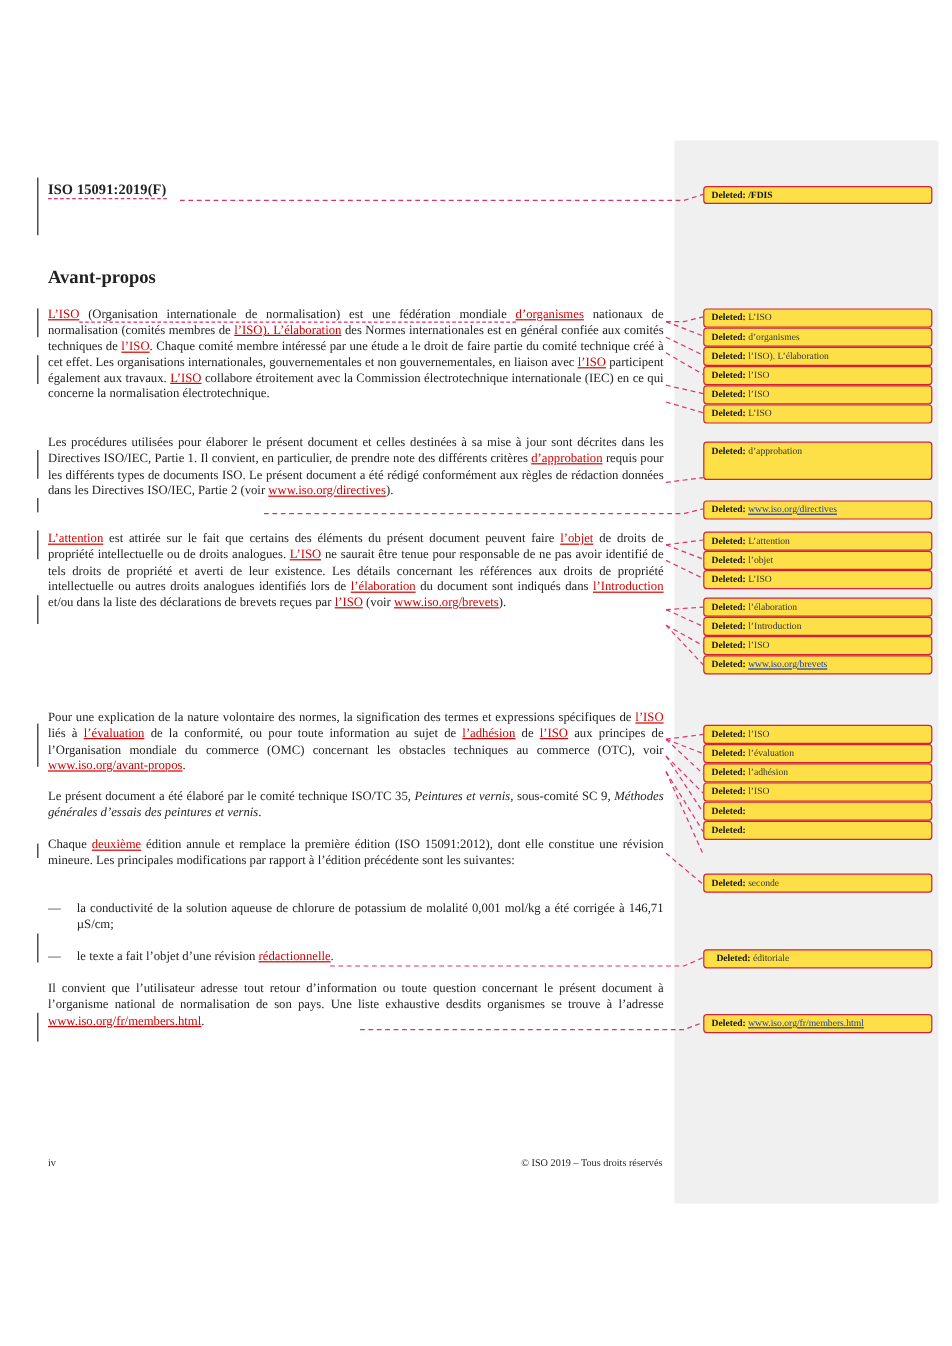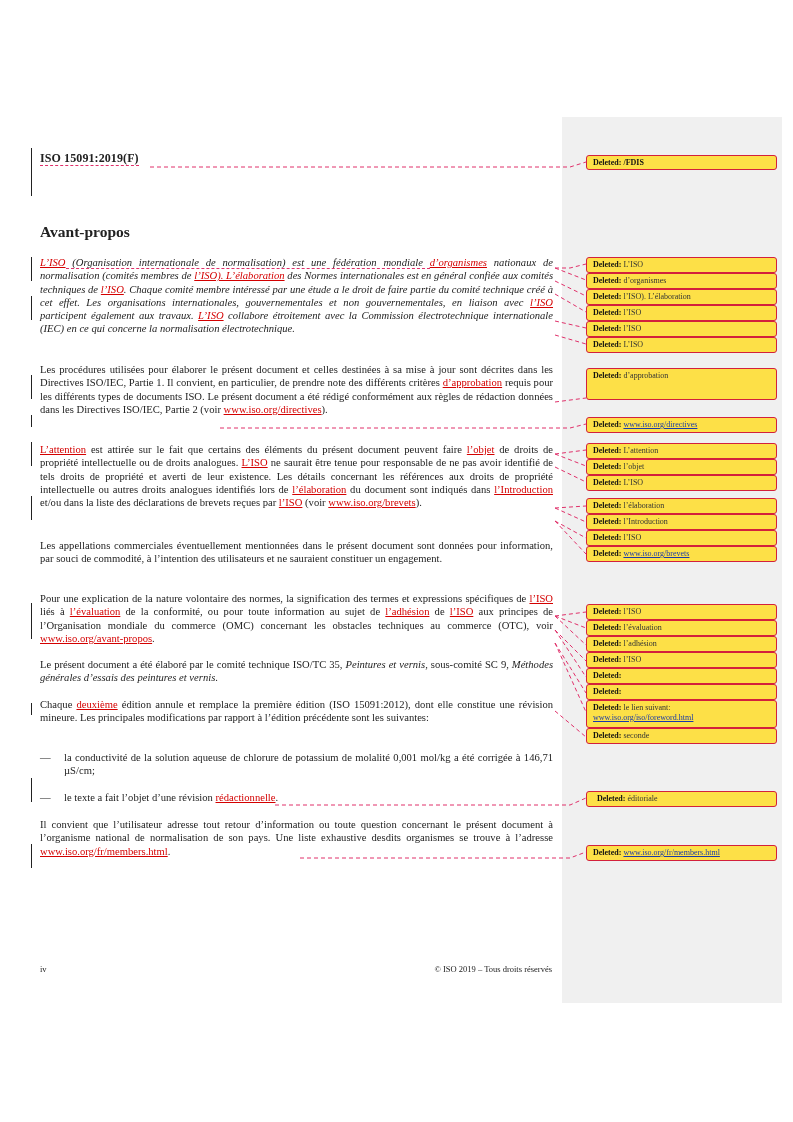--- a/index.html
+++ b/index.html
@@ -67,35 +67,32 @@
   <div class="change-bar" style="top:703px;height:12px;"></div>
   <div class="change-bar" style="top:778px;height:24px;"></div>
   <div class="change-bar" style="top:844px;height:24px;"></div>
 
   <div class="header-code">
     <span class="dash-u">ISO 15091:2019(F)</span>
   </div>
 
   <div class="heading">Avant-propos</div>
 
-  <div class="body-text" style="top:256px;font-style:italic;">
+  <div class="body-text" style="top:256px;">
     <p><span class="del">L’ISO</span><span class="dash-u"> (Organisation internationale de normalisation) est une fédération mondiale </span><span class="del">d’organismes</span><span> nationaux de normalisation (comités membres de </span><span class="del">l’ISO). L’élaboration</span><span> des Normes internationales est en général confiée aux comités techniques de </span><span class="del">l’ISO</span><span>. Chaque comité membre intéressé par une étude a le droit de faire partie du comité technique créé à cet effet. Les organisations internationales, gouvernementales et non gouvernementales, en liaison avec </span><span class="del">l’ISO</span><span> participent également aux travaux. </span><span class="del">L’ISO</span><span> collabore étroitement avec la Commission électrotechnique internationale (IEC) en ce qui concerne la normalisation électrotechnique.</span></p>
   </div>
 
   <div class="body-text" style="top:363px;">
     <p><span>Les procédures utilisées pour élaborer le présent document et celles destinées à sa mise à jour sont décrites dans les Directives ISO/IEC, Partie 1. Il convient, en particulier, de prendre note des différents critères </span><span class="del">d’approbation</span><span> requis pour les différents types de documents ISO. Le présent document a été rédigé conformément aux règles de rédaction données dans les Directives ISO/IEC, Partie 2 (voir </span><span class="del">www.iso.org/directives</span><span>).</span></p>
   </div>
 
   <div class="body-text" style="top:443px;">
     <p><span class="del">L’attention</span><span> est attirée sur le fait que certains des éléments du présent document peuvent faire </span><span class="del">l’objet</span><span> de droits de propriété intellectuelle ou de droits analogues. </span><span class="del">L’ISO</span><span> ne saurait être tenue pour responsable de ne pas avoir identifié de tels droits de propriété et averti de leur existence. Les détails concernant les références aux droits de propriété intellectuelle ou autres droits analogues identifiés lors de </span><span class="del">l’élaboration</span><span> du document sont indiqués dans </span><span class="del">l’Introduction</span><span> et/ou dans la liste des déclarations de brevets reçues par </span><span class="del">l’ISO</span><span> (voir </span><span class="del">www.iso.org/brevets</span><span>).</span></p>
   </div>
 
-  <div class="body-text" style="top:539px;">
-    <p>Les appellations commerciales éventuellement mentionnées dans le présent document sont données pour information, par souci de commodité, à l’intention des utilisateurs et ne sauraient constituer un engagement.</p>
-  </div>
 
   <div class="body-text" style="top:592px;">
     <p><span>Pour une explication de la nature volontaire des normes, la signification des termes et expressions spécifiques de </span><span class="del">l’ISO</span><span> liés à </span><span class="del">l’évaluation</span><span> de la conformité, ou pour toute information au sujet de </span><span class="del">l’adhésion</span><span> de </span><span class="del">l’ISO</span><span> aux principes de l’Organisation mondiale du commerce (OMC) concernant les obstacles techniques au commerce (OTC), voir </span><span class="del">www.iso.org/avant-propos</span><span>.</span></p>
   </div>
 
   <div class="body-text" style="top:658px;">
     <p><span>Le présent document a été élaboré par le comité technique ISO/TC 35, </span><span class="italic">Peintures et vernis</span><span>, sous-comité SC 9, </span><span class="italic">Méthodes générales d’essais des peintures et vernis</span><span>.</span></p>
   </div>
 
   <div class="body-text" style="top:698px;">
@@ -169,20 +166,19 @@
   <div class="balloon" style="top:514px;height:16px;"><b>Deleted:</b> <span>l’Introduction</span></div>
   <div class="balloon" style="top:530px;height:16px;"><b>Deleted:</b> <span>l’ISO</span></div>
   <div class="balloon" style="top:546px;height:16px;"><b>Deleted:</b> <span class="link">www.iso.org/brevets</span></div>
 
   <div class="balloon" style="top:604px;height:16px;"><b>Deleted:</b> <span>l’ISO</span></div>
   <div class="balloon" style="top:620px;height:16px;"><b>Deleted:</b> <span>l’évaluation</span></div>
   <div class="balloon" style="top:636px;height:16px;"><b>Deleted:</b> <span>l’adhésion</span></div>
   <div class="balloon" style="top:652px;height:16px;"><b>Deleted:</b> <span>l’ISO</span></div>
   <div class="balloon" style="top:668px;height:16px;"><b>Deleted:</b> <span></span></div>
   <div class="balloon" style="top:684px;height:16px;"><b>Deleted:</b> <span></span></div>
-  <div class="balloon" style="top:700px;height:28px;"><b>Deleted:</b> <span>le lien suivant:</span><br><span class="link">www.iso.org/iso/foreword.html</span></div>
   <div class="balloon" style="top:728px;height:16px;"><b>Deleted:</b> <span>seconde</span></div>
 
   <div class="balloon" style="top:791px;height:16px;padding-left:10px;"><b>Deleted:</b> <span>éditoriale</span></div>
 
   <div class="balloon" style="top:845px;height:16px;"><b>Deleted:</b> <span class="link">www.iso.org/fr/members.html</span></div>
 
 </div>
 
 </body></html>

